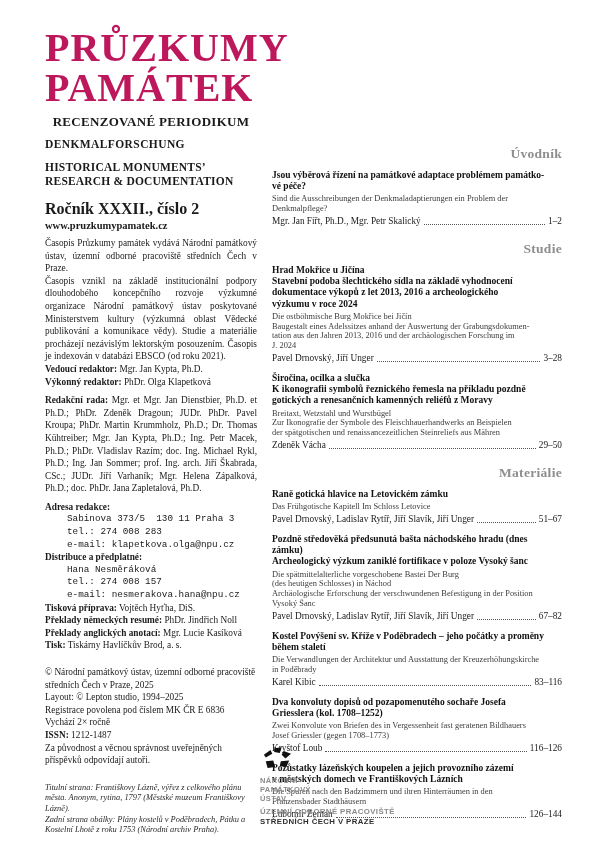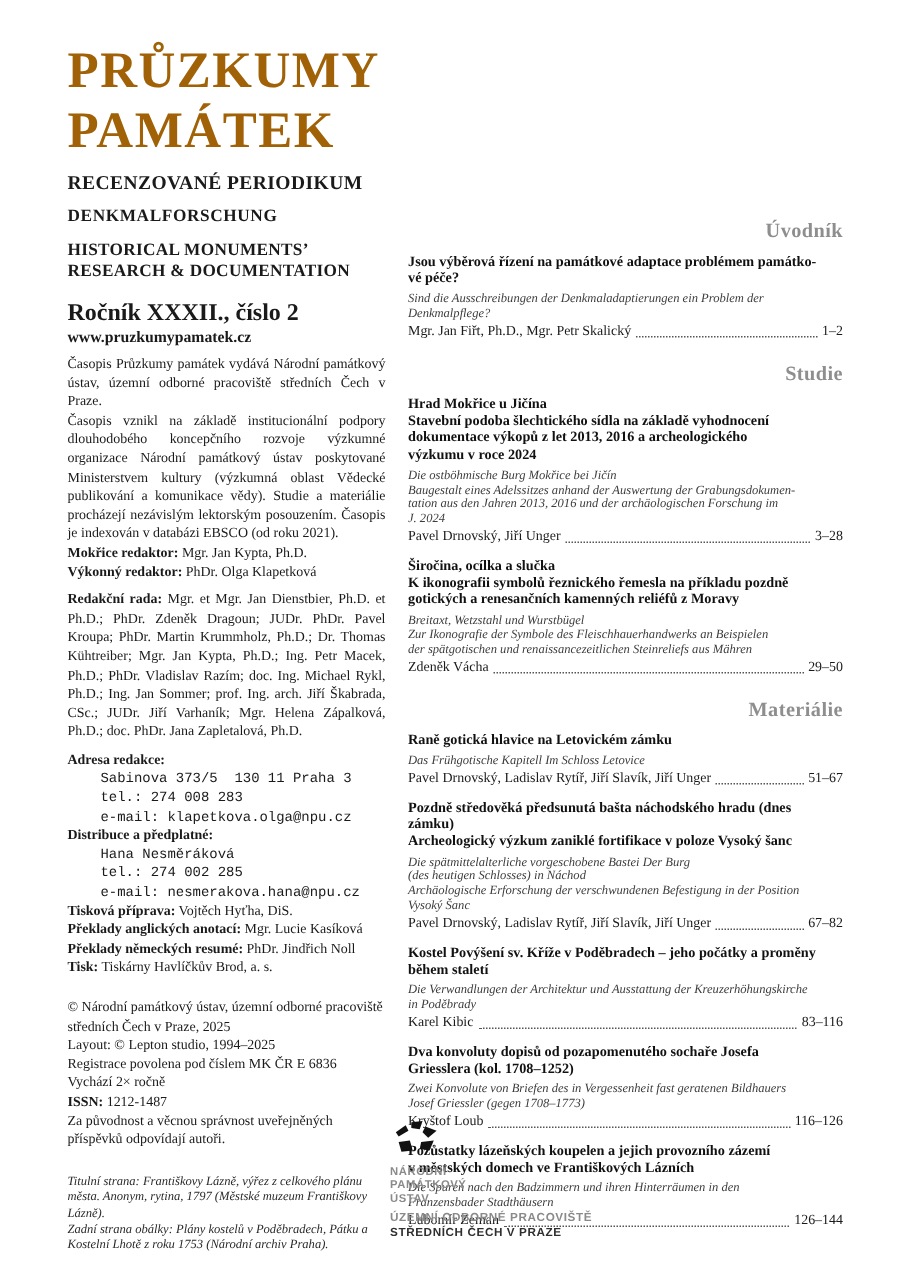--- a/index.html
+++ b/index.html
@@ -7,24 +7,24 @@
   .page {
     position:relative; width:600px; height:848px; margin:0 auto;
     background:#ffffff; overflow:hidden;
     font-family:"Liberation Serif", "DejaVu Serif", serif;
     color:#1a1a1a;
     -webkit-font-smoothing:antialiased;
   }
   
   .col-left { position:absolute; left:45px; top:28px; width:212px; }
   .masthead-title {
-    font-size:34px; line-height:40px; font-weight:bold; letter-spacing:1px;
-    white-space:pre-line; color:#a16207;
-  }
-  .reviewed { font-size:13px; font-weight:bold; margin-top:6px; letter-spacing:0.3px; }
+    font-size:40px; line-height:40px; font-weight:bold; letter-spacing:1px;
+    white-space:pre-line; color:#be185d;
+  }
+  .reviewed { font-size:13px; font-weight:bold; margin-top:6px; letter-spacing:0.3px;text-align:center; }
   .sub-de { font-size:11.5px; font-weight:bold; margin-top:8px; letter-spacing:0.4px; }
   .sub-en { font-size:11.5px; font-weight:bold; margin-top:10px; letter-spacing:0.2px; white-space:pre-line; line-height:14px; }
   .volume { font-size:16px; font-weight:bold; margin-top:12px; }
   .website { font-size:10.5px; font-weight:bold; margin-top:2px; }
   .imprint { margin-top:6px; font-size:9.3px; line-height:12.6px; text-align:justify; }
   .imprint p { margin:0 0 0 0; }
   .imprint .gap { margin-top:6px; }
   .lbl { font-weight:bold; }
   .addr-lines { white-space:pre-wrap; margin-left:22px; text-align:left;font-family:Liberation Mono, monospace; }
   .copy-block { margin-top:14px; text-align:left; }
@@ -39,21 +39,21 @@
     font-size:13.5px; font-weight:bold; color:#8e8e8e;
     margin:0 0 8px 0; letter-spacing:0.3px;text-align:right;
   }
   .sec-h.later { margin-top:14px; }
   .art { margin-bottom:9px; }
   .art-title {
     font-size:9.5px; font-weight:bold; line-height:11.2px;
     white-space:pre-line; color:#111;
   }
   .art-sub {
-    font-size:8.4px; font-style:italic; line-height:9.8px; margin-top:2px;
+    font-size:8.4px; line-height:9.8px; margin-top:2px;
     white-space:pre-line; color:#3c3c3c;
   }
   .art-authors {
     display:flex; align-items:flex-end; font-size:9.3px; line-height:11px; margin-top:2px;
   }
   .leader { flex:1 1 auto; border-bottom:1px dotted #555; margin:0 3px 2px 3px; min-width:10px; }
   .pages { white-space:nowrap; }
   
   .footer { position:absolute; left:260px; top:746px; width:300px; font-family:"Liberation Sans", sans-serif; }
   .footer-logo { display:block; margin-left:2px; }
@@ -75,36 +75,36 @@
     <div class="reviewed">RECENZOVANÉ PERIODIKUM</div>
     <div class="sub-de">DENKMALFORSCHUNG</div>
     <div class="sub-en">HISTORICAL MONUMENTS’
 RESEARCH &amp; DOCUMENTATION</div>
     <div class="volume">Ročník XXXII., číslo 2</div>
     <div class="website">www.pruzkumypamatek.cz</div>
 
     <div class="imprint">
       <p>Časopis Průzkumy památek vydává Národní památkový ústav, územní odborné pracoviště středních Čech v Praze.</p>
       <p>Časopis vznikl na základě institucionální podpory dlouhodobého koncepčního rozvoje výzkumné organizace Národní památkový ústav poskytované Ministerstvem kultury (výzkumná oblast Vědecké publikování a komunikace vědy). Studie a materiálie procházejí nezávislým lektorským posouzením. Časopis je indexován v databázi EBSCO (od roku 2021).</p>
-      <p><span class="lbl">Mokřice redaktor:</span> <span>Mgr. Jan Kypta, Ph.D.</span></p>
+      <p><span class="lbl">Vedoucí redaktor:</span> <span>Mgr. Jan Kypta, Ph.D.</span></p>
       <p><span class="lbl">Výkonný redaktor:</span> <span>PhDr. Olga Klapetková</span></p>
       <p class="gap"><span class="lbl">Redakční rada:</span> <span>Mgr. et Mgr. Jan Dienstbier, Ph.D. et Ph.D.; PhDr. Zdeněk Dragoun; JUDr. PhDr. Pavel Kroupa; PhDr. Martin Krummholz, Ph.D.; Dr. Thomas Kühtreiber; Mgr. Jan Kypta, Ph.D.; Ing. Petr Macek, Ph.D.; PhDr. Vladislav Razím; doc. Ing. Michael Rykl, Ph.D.; Ing. Jan Sommer; prof. Ing. arch. Jiří Škabrada, CSc.; JUDr. Jiří Varhaník; Mgr. Helena Zápalková, Ph.D.; doc. PhDr. Jana Zapletalová, Ph.D.</span></p>
 
       <p class="gap lbl">Adresa redakce:</p>
       <div class="addr-lines">Sabinova 373/5  130 11 Praha 3
 tel.: 274 008 283
 e-mail: klapetkova.olga@npu.cz</div>
       <p class="lbl">Distribuce a předplatné:</p>
       <div class="addr-lines">Hana Nesměráková
-tel.: 274 002 285
+tel.: 274 008 157
 e-mail: nesmerakova.hana@npu.cz</div>
 
       <p><span class="lbl">Tisková příprava:</span> <span>Vojtěch Hyťha, DiS.</span></p>
+      <p><span class="lbl">Překlady německých resumé:</span> <span>PhDr. Jindřich Noll</span></p>
       <p><span class="lbl">Překlady anglických anotací:</span> <span>Mgr. Lucie Kasíková</span></p>
-      <p><span class="lbl">Překlady německých resumé:</span> <span>PhDr. Jindřich Noll</span></p>
       <p><span class="lbl">Tisk:</span> <span>Tiskárny Havlíčkův Brod, a. s.</span></p>
 
       <div class="copy-block">
         <p>© Národní památkový ústav, územní odborné pracoviště středních Čech v Praze, 2025</p>
         <p>Layout: © Lepton studio, 1994–2025</p>
         <p>Registrace povolena pod číslem MK ČR E 6836</p>
         <p>Vychází 2× ročně</p>
         <p><span class="lbl">ISSN:</span> <span>1212-1487</span></p>
         <p>Za původnost a věcnou správnost uveřejněných příspěvků odpovídají autoři.</p>
       </div>

